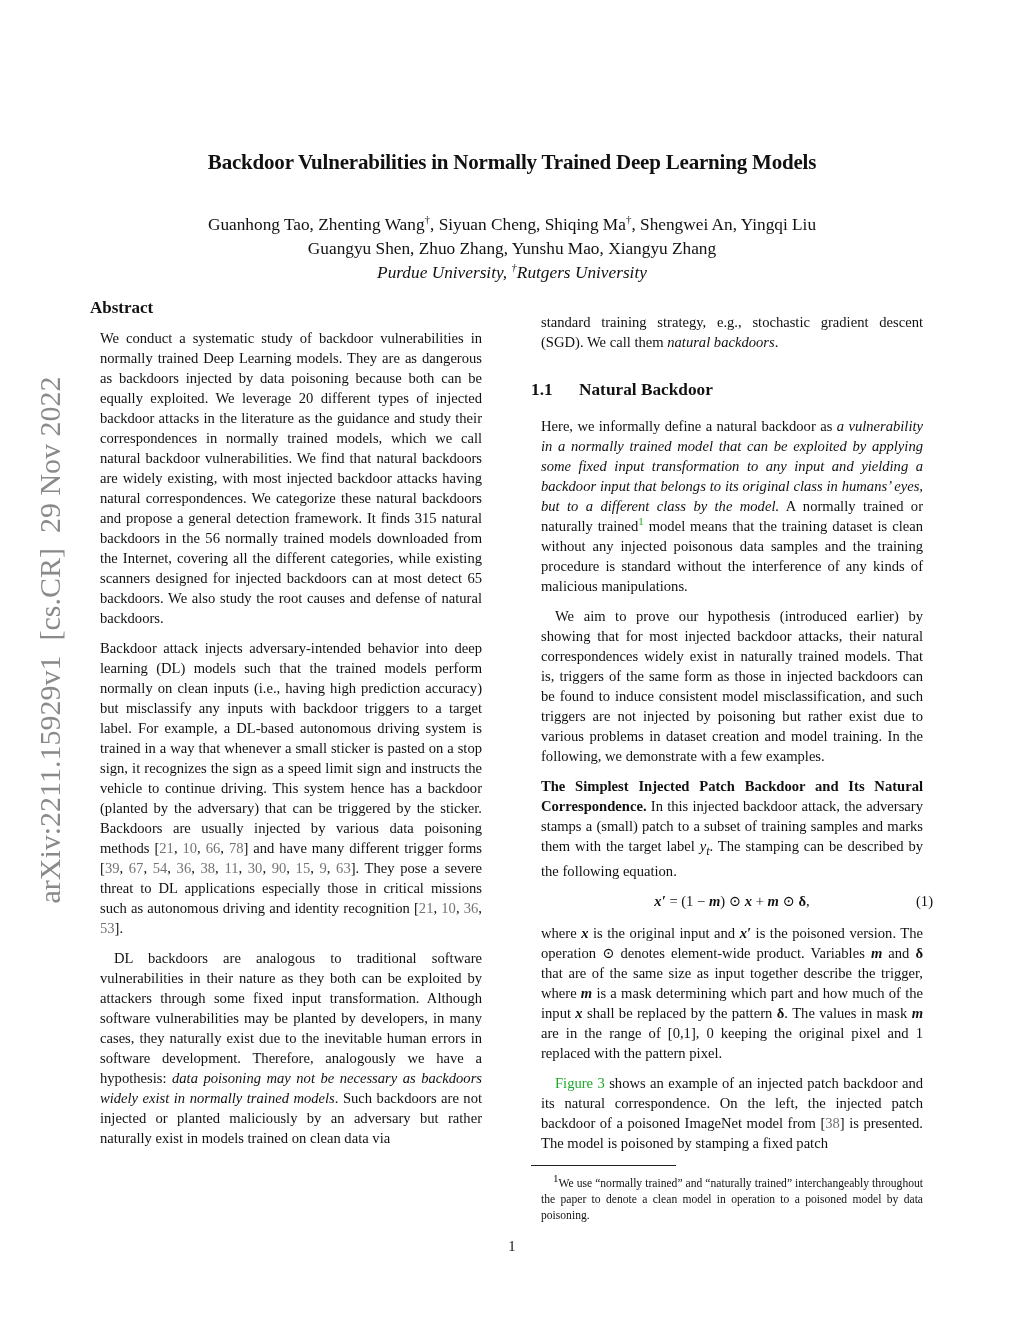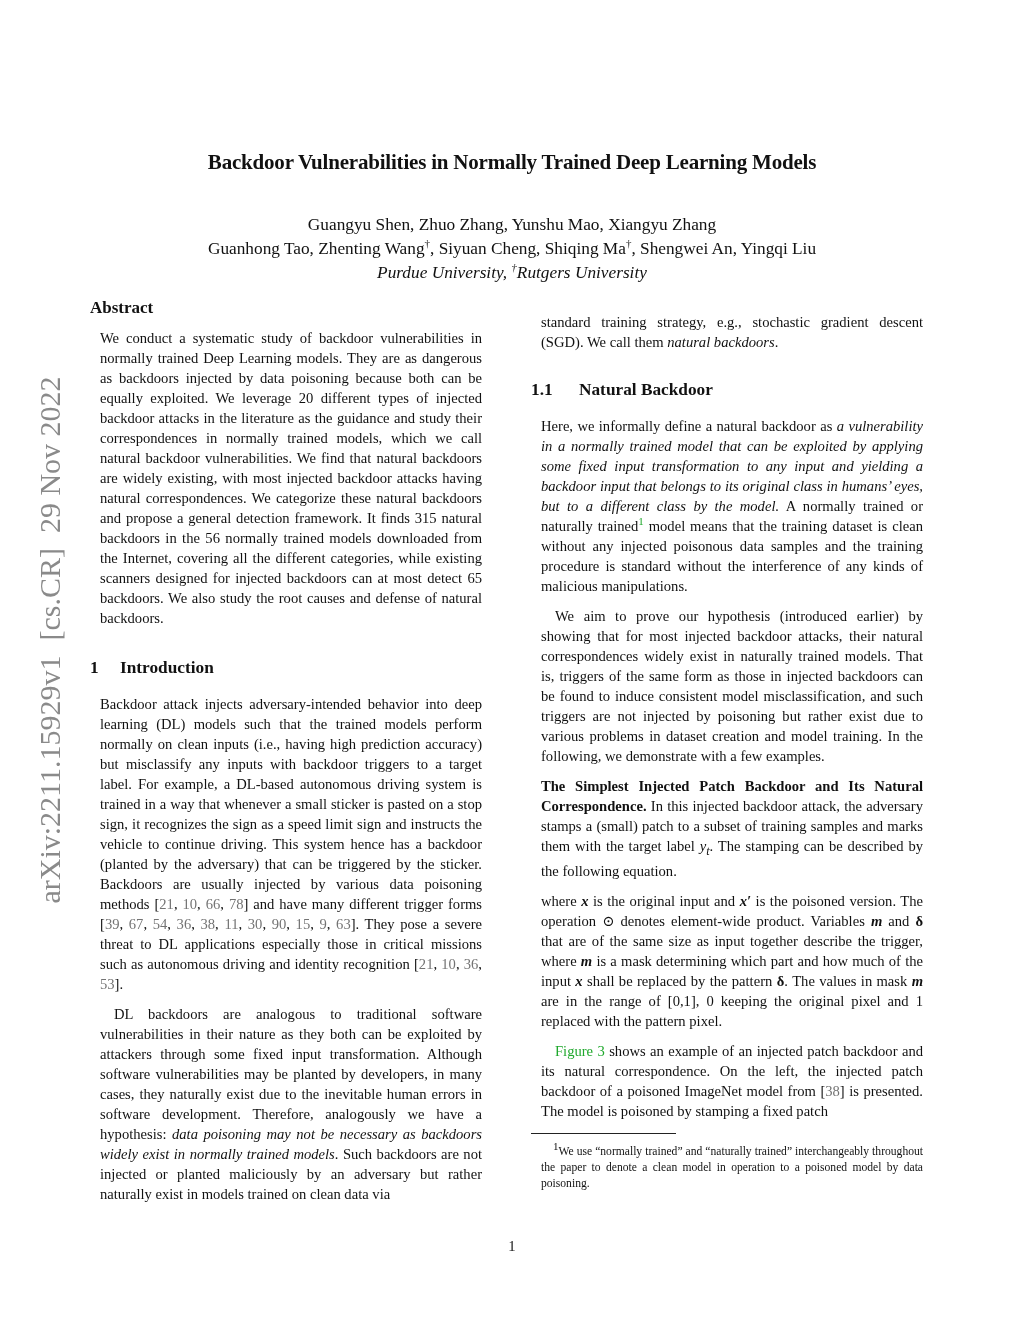--- a/index.html
+++ b/index.html
@@ -34,49 +34,49 @@
   .footnote { font-size: 11.6px; line-height: 16px; text-indent: 12px; }
   .pagenum { position: absolute; top: 1238px; left: 0; width: 1024px; text-align: center; font-size: 14.6px; }
   em { font-style: italic; }
 </style>
 </head>
 <body>
 
 <div class="title">Backdoor Vulnerabilities in Normally Trained Deep Learning Models</div>
 
 <div class="authors">
+  <div><span>Guanhong Tao, Zhenting Wang</span><sup>†</sup><span>, Siyuan Cheng, Shiqing Ma</span><sup>†</sup><span>, Shengwei An, Yingqi Liu</span></div>
   <div>Guangyu Shen, Zhuo Zhang, Yunshu Mao, Xiangyu Zhang</div>
-  <div><span>Guanhong Tao, Zhenting Wang</span><sup>†</sup><span>, Siyuan Cheng, Shiqing Ma</span><sup>†</sup><span>, Shengwei An, Yingqi Liu</span></div>
   <div class="affil"><span>Purdue University, </span><sup>†</sup><span>Rutgers University</span></div>
 </div>
 
 <div class="arxiv" style="white-space:pre;">arXiv:2211.15929v1  [cs.CR]  29 Nov 2022</div>
 
 <div class="col col-left">
   <p class="abstract-h">Abstract</p>
   <p>We conduct a systematic study of backdoor vulnerabilities in normally trained Deep Learning models. They are as dangerous as backdoors injected by data poisoning because both can be equally exploited. We leverage 20 different types of injected backdoor attacks in the literature as the guidance and study their correspondences in normally trained models, which we call natural backdoor vulnerabilities. We find that natural backdoors are widely existing, with most injected backdoor attacks having natural correspondences. We categorize these natural backdoors and propose a general detection framework. It finds 315 natural backdoors in the 56 normally trained models downloaded from the Internet, covering all the different categories, while existing scanners designed for injected backdoors can at most detect 65 backdoors. We also study the root causes and defense of natural backdoors.</p>
 
-  <p class="sec-h"><span class="num">1</span><span>Introduction</span></p>
 
   <p><span>Backdoor attack injects adversary-intended behavior into deep learning (DL) models such that the trained models perform normally on clean inputs (i.e., having high prediction accuracy) but misclassify any inputs with backdoor triggers to a target label. For example, a DL-based autonomous driving system is trained in a way that whenever a small sticker is pasted on a stop sign, it recognizes the sign as a speed limit sign and instructs the vehicle to continue driving. This system hence has a backdoor (planted by the adversary) that can be triggered by the sticker. Backdoors are usually injected by various data poisoning methods [</span><span class="cite-list"><span class="cite">21</span><span>, </span><span class="cite">10</span><span>, </span><span class="cite">66</span><span>, </span><span class="cite">78</span></span><span>] and have many different trigger forms [</span><span class="cite-list"><span class="cite">39</span><span>, </span><span class="cite">67</span><span>, </span><span class="cite">54</span><span>, </span><span class="cite">36</span><span>, </span><span class="cite">38</span><span>, </span><span class="cite">11</span><span>, </span><span class="cite">30</span><span>, </span><span class="cite">90</span><span>, </span><span class="cite">15</span><span>, </span><span class="cite">9</span><span>, </span><span class="cite">63</span></span><span>]. They pose a severe threat to DL applications especially those in critical missions such as autonomous driving and identity recognition [</span><span class="cite-list"><span class="cite">21</span><span>, </span><span class="cite">10</span><span>, </span><span class="cite">36</span><span>, </span><span class="cite">53</span></span><span>].</span></p>
 
   <p class="indent gap6"><span>DL backdoors are analogous to traditional software vulnerabilities in their nature as they both can be exploited by attackers through some fixed input transformation. Although software vulnerabilities may be planted by developers, in many cases, they naturally exist due to the inevitable human errors in software development. Therefore, analogously we have a hypothesis: </span><em>data poisoning may not be necessary as backdoors widely exist in normally trained models</em><span>. Such backdoors are not injected or planted maliciously by an adversary but rather naturally exist in models trained on clean data via</span></p>
 </div>
 
 <div class="col col-right">
   <p><span>standard training strategy, e.g., stochastic gradient descent (SGD). We call them </span><em>natural backdoors</em><span>.</span></p>
 
   <p class="sec-h sec-h2" style="margin-top:28px !important;"><span class="num">1.1</span><span>Natural Backdoor</span></p>
 
   <p><span>Here, we informally define a natural backdoor as </span><em>a vulnerability in a normally trained model that can be exploited by applying some fixed input transformation to any input and yielding a backdoor input that belongs to its original class in humans’ eyes, but to a different class by the model.</em><span> A normally trained or naturally trained</span><sup class="figref">1</sup><span> model means that the training dataset is clean without any injected poisonous data samples and the training procedure is standard without the interference of any kinds of malicious manipulations.</span></p>
 
   <p class="indent">We aim to prove our hypothesis (introduced earlier) by showing that for most injected backdoor attacks, their natural correspondences widely exist in naturally trained models. That is, triggers of the same form as those in injected backdoors can be found to induce consistent model misclassification, and such triggers are not injected by poisoning but rather exist due to various problems in dataset creation and model training. In the following, we demonstrate with a few examples.</p>
 
   <p class="gap6"><span class="runin">The Simplest Injected Patch Backdoor and Its Natural Correspondence.</span><span> In this injected backdoor attack, the adversary stamps a (small) patch to a subset of training samples and marks them with the target label </span><em>y</em><sub><em>t</em></sub><span>. The stamping can be described by the following equation.</span></p>
 
+  <p class="eq"><b>x′</b><span style="font-style:normal"> = (1 − </span><b>m</b><span style="font-style:normal">) ⊙ </span><b>x</b><span style="font-style:normal"> + </span><b>m</b><span style="font-style:normal"> ⊙ </span><b style="font-style:normal">δ</b><span style="font-style:normal">,</span><span class="eqnum">(1)</span></p>
 
   <p><span>where </span><b><em>x</em></b><span> is the original input and </span><b><em>x′</em></b><span> is the poisoned version. The operation ⊙ denotes element-wide product. Variables </span><b><em>m</em></b><span> and </span><b>δ</b><span> that are of the same size as input together describe the trigger, where </span><b><em>m</em></b><span> is a mask determining which part and how much of the input </span><b><em>x</em></b><span> shall be replaced by the pattern </span><b>δ</b><span>. The values in mask </span><b><em>m</em></b><span> are in the range of [0,1], 0 keeping the original pixel and 1 replaced with the pattern pixel.</span></p>
 
   <p class="indent"><span class="figref">Figure 3</span><span> shows an example of an injected patch backdoor and its natural correspondence. On the left, the injected patch backdoor of a poisoned ImageNet model from [</span><span class="cite">38</span><span>] is presented. The model is poisoned by stamping a fixed patch</span></p>
 
   <div class="footrule"></div>
   <p class="footnote"><sup>1</sup><span>We use “normally trained” and “naturally trained” interchangeably throughout the paper to denote a clean model in operation to a poisoned model by data poisoning.</span></p>
 </div>
 
 <div class="pagenum">1</div>

